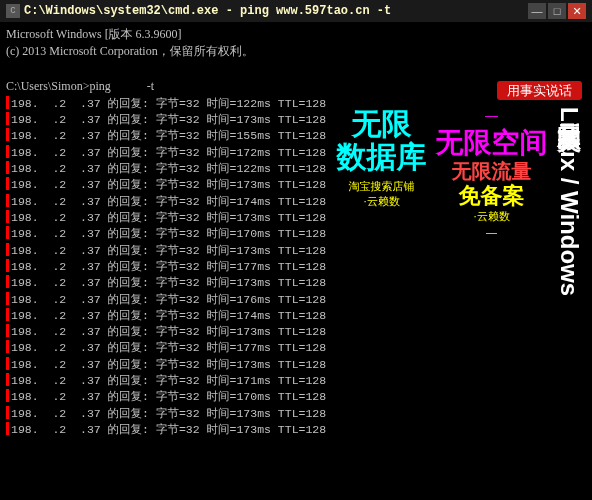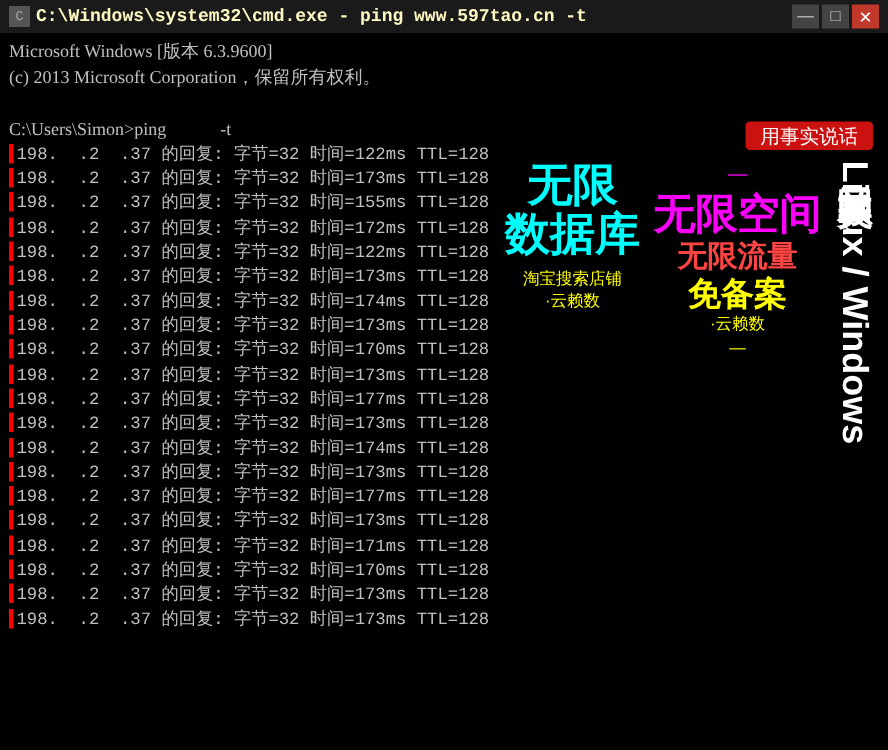--- a/index.html
+++ b/index.html
@@ -137,20 +137,21 @@
       <div class="ping-row"><span class="rb"></span><span>198.  .2  .37 的回复: 字节=32 时间=155ms TTL=128</span></div>
       <div class="ping-row"><span class="rb"></span><span>198.  .2  .37 的回复: 字节=32 时间=172ms TTL=128</span></div>
       <div class="ping-row"><span class="rb"></span><span>198.  .2  .37 的回复: 字节=32 时间=122ms TTL=128</span></div>
       <div class="ping-row"><span class="rb"></span><span>198.  .2  .37 的回复: 字节=32 时间=173ms TTL=128</span></div>
       <div class="ping-row"><span class="rb"></span><span>198.  .2  .37 的回复: 字节=32 时间=174ms TTL=128</span></div>
       <div class="ping-row"><span class="rb"></span><span>198.  .2  .37 的回复: 字节=32 时间=173ms TTL=128</span></div>
       <div class="ping-row"><span class="rb"></span><span>198.  .2  .37 的回复: 字节=32 时间=170ms TTL=128</span></div>
       <div class="ping-row"><span class="rb"></span><span>198.  .2  .37 的回复: 字节=32 时间=173ms TTL=128</span></div>
       <div class="ping-row"><span class="rb"></span><span>198.  .2  .37 的回复: 字节=32 时间=177ms TTL=128</span></div>
       <div class="ping-row"><span class="rb"></span><span>198.  .2  .37 的回复: 字节=32 时间=173ms TTL=128</span></div>
+      <div class="ping-row"><span class="rb"></span><span>198.  .2  .37 的回复: 字节=32 时间=176ms TTL=128</span></div>
       <div class="ping-row"><span class="rb"></span><span>198.  .2  .37 的回复: 字节=32 时间=174ms TTL=128</span></div>
       <div class="ping-row"><span class="rb"></span><span>198.  .2  .37 的回复: 字节=32 时间=173ms TTL=128</span></div>
       <div class="ping-row"><span class="rb"></span><span>198.  .2  .37 的回复: 字节=32 时间=177ms TTL=128</span></div>
       <div class="ping-row"><span class="rb"></span><span>198.  .2  .37 的回复: 字节=32 时间=173ms TTL=128</span></div>
       <div class="ping-row"><span class="rb"></span><span>198.  .2  .37 的回复: 字节=32 时间=171ms TTL=128</span></div>
       <div class="ping-row"><span class="rb"></span><span>198.  .2  .37 的回复: 字节=32 时间=170ms TTL=128</span></div>
       <div class="ping-row"><span class="rb"></span><span>198.  .2  .37 的回复: 字节=32 时间=173ms TTL=128</span></div>
       <div class="ping-row"><span class="rb"></span><span>198.  .2  .37 的回复: 字节=32 时间=173ms TTL=128</span></div>
     </div>
 

